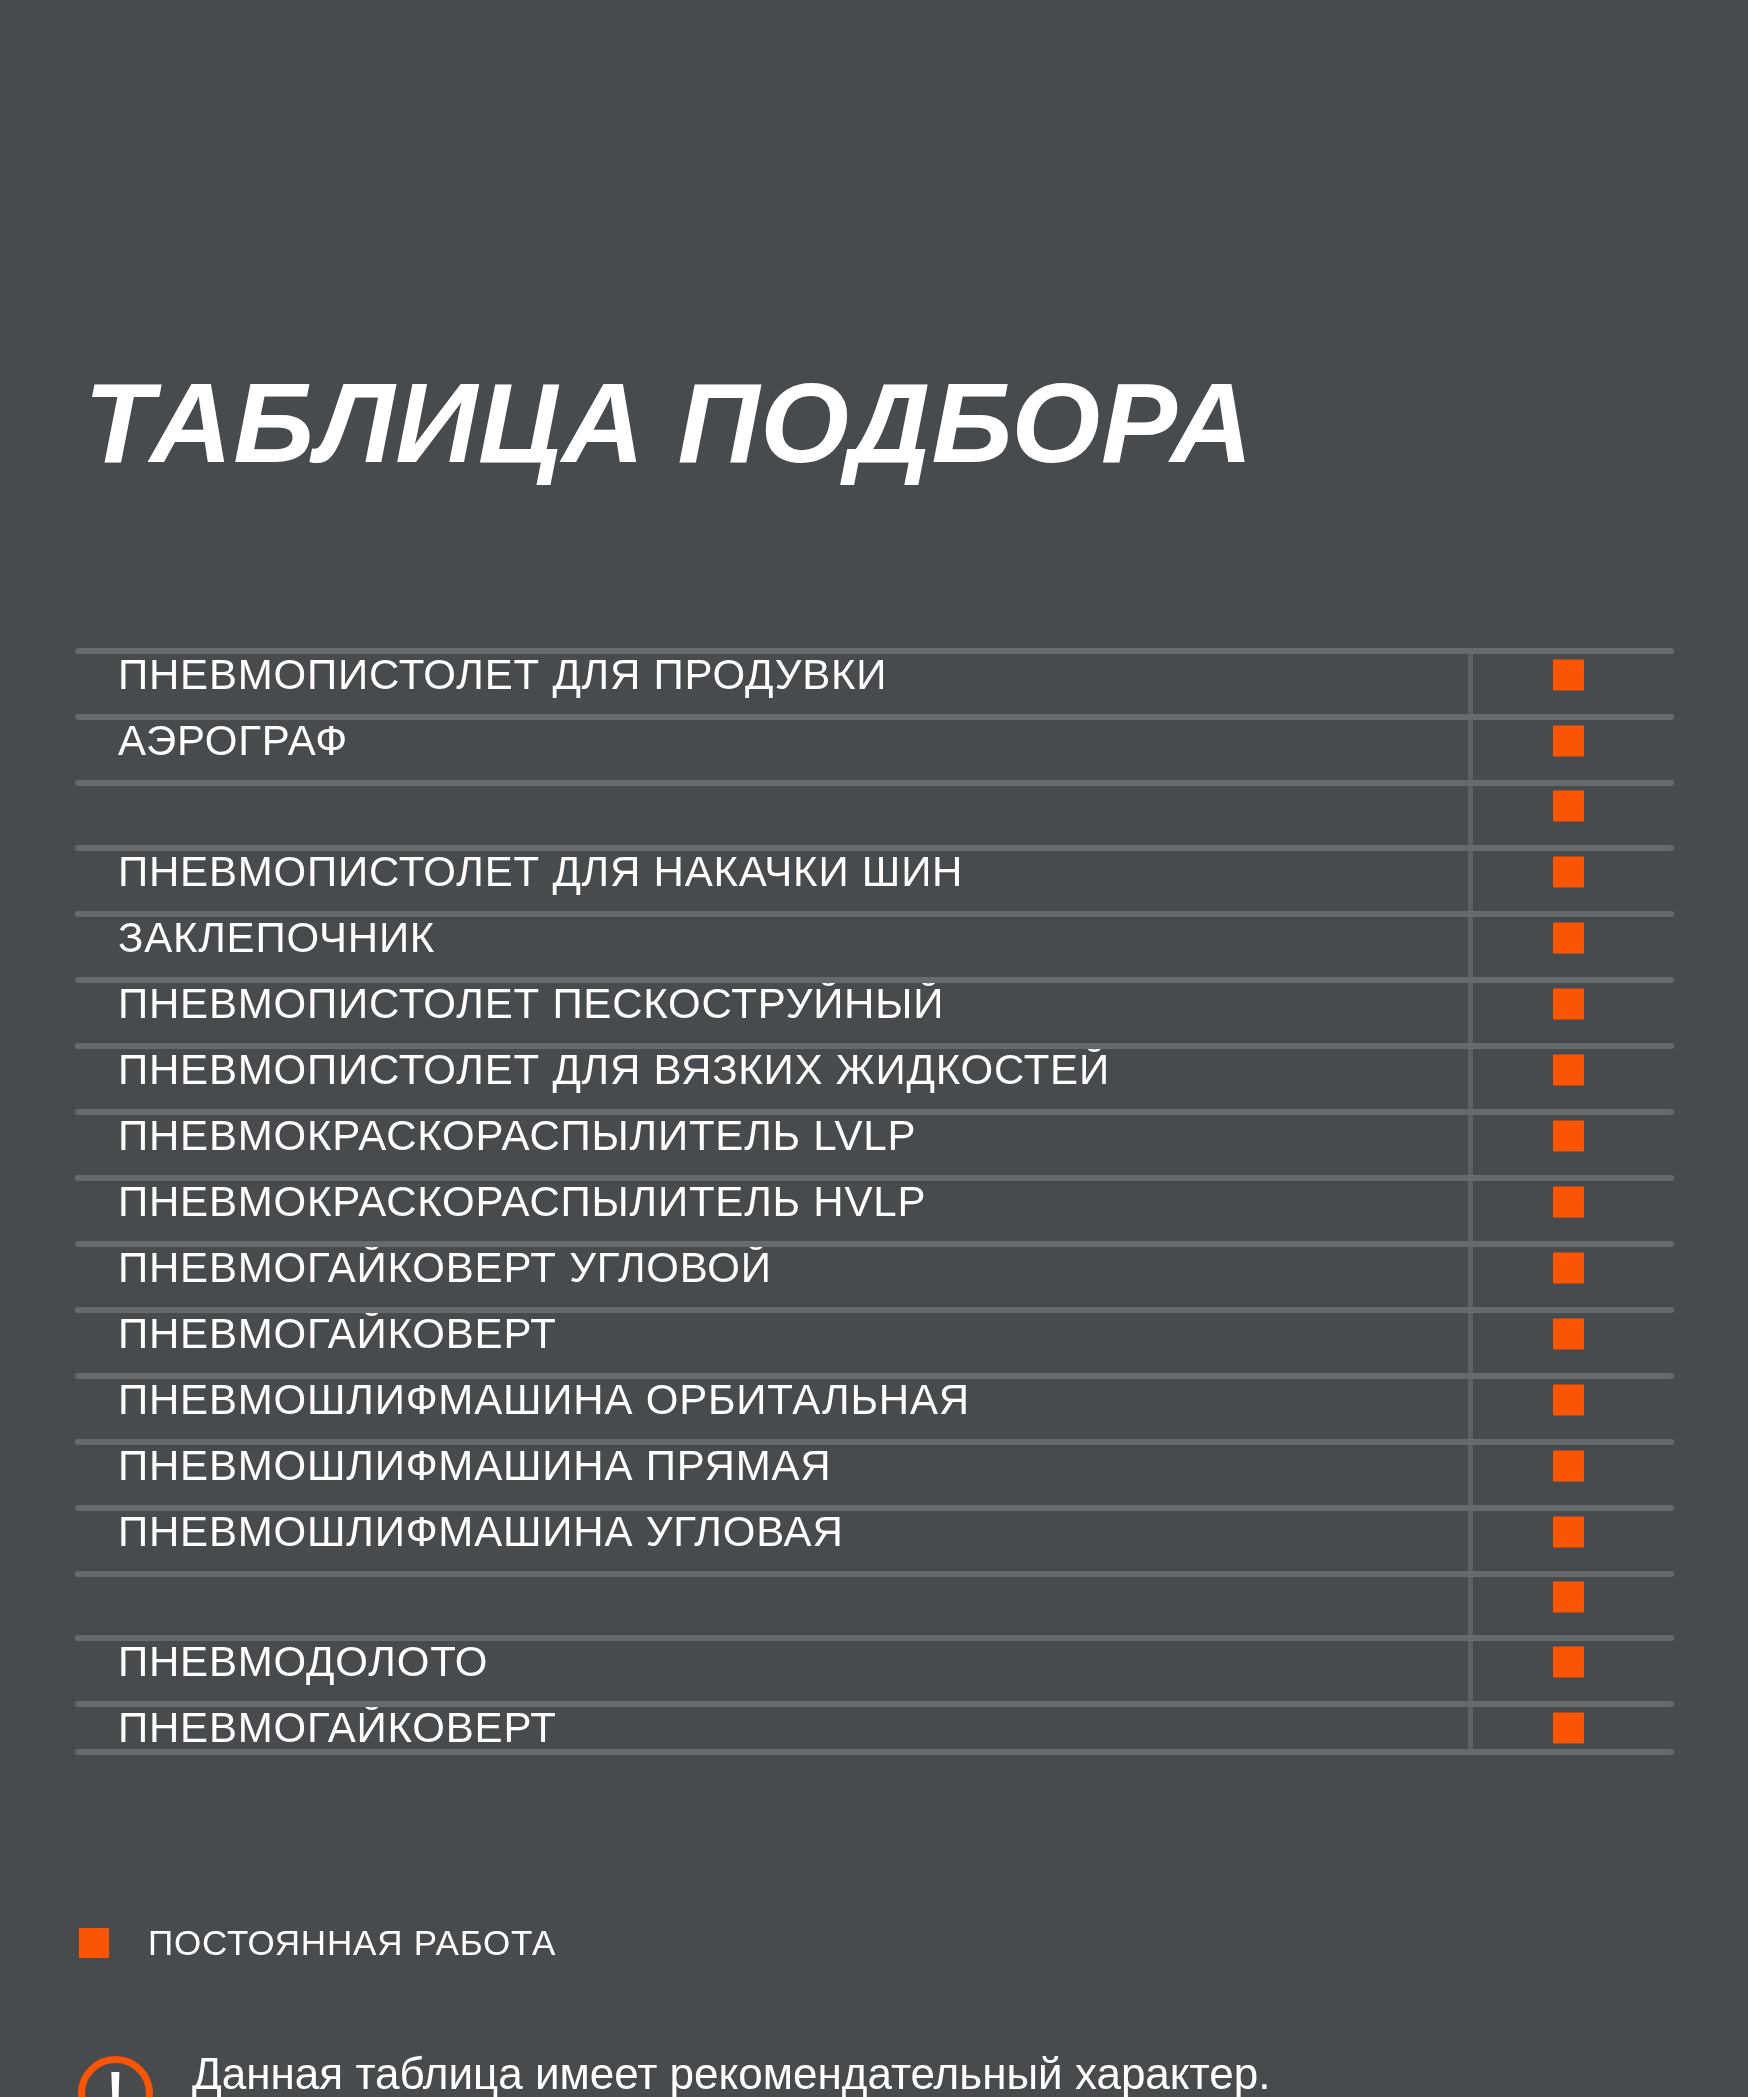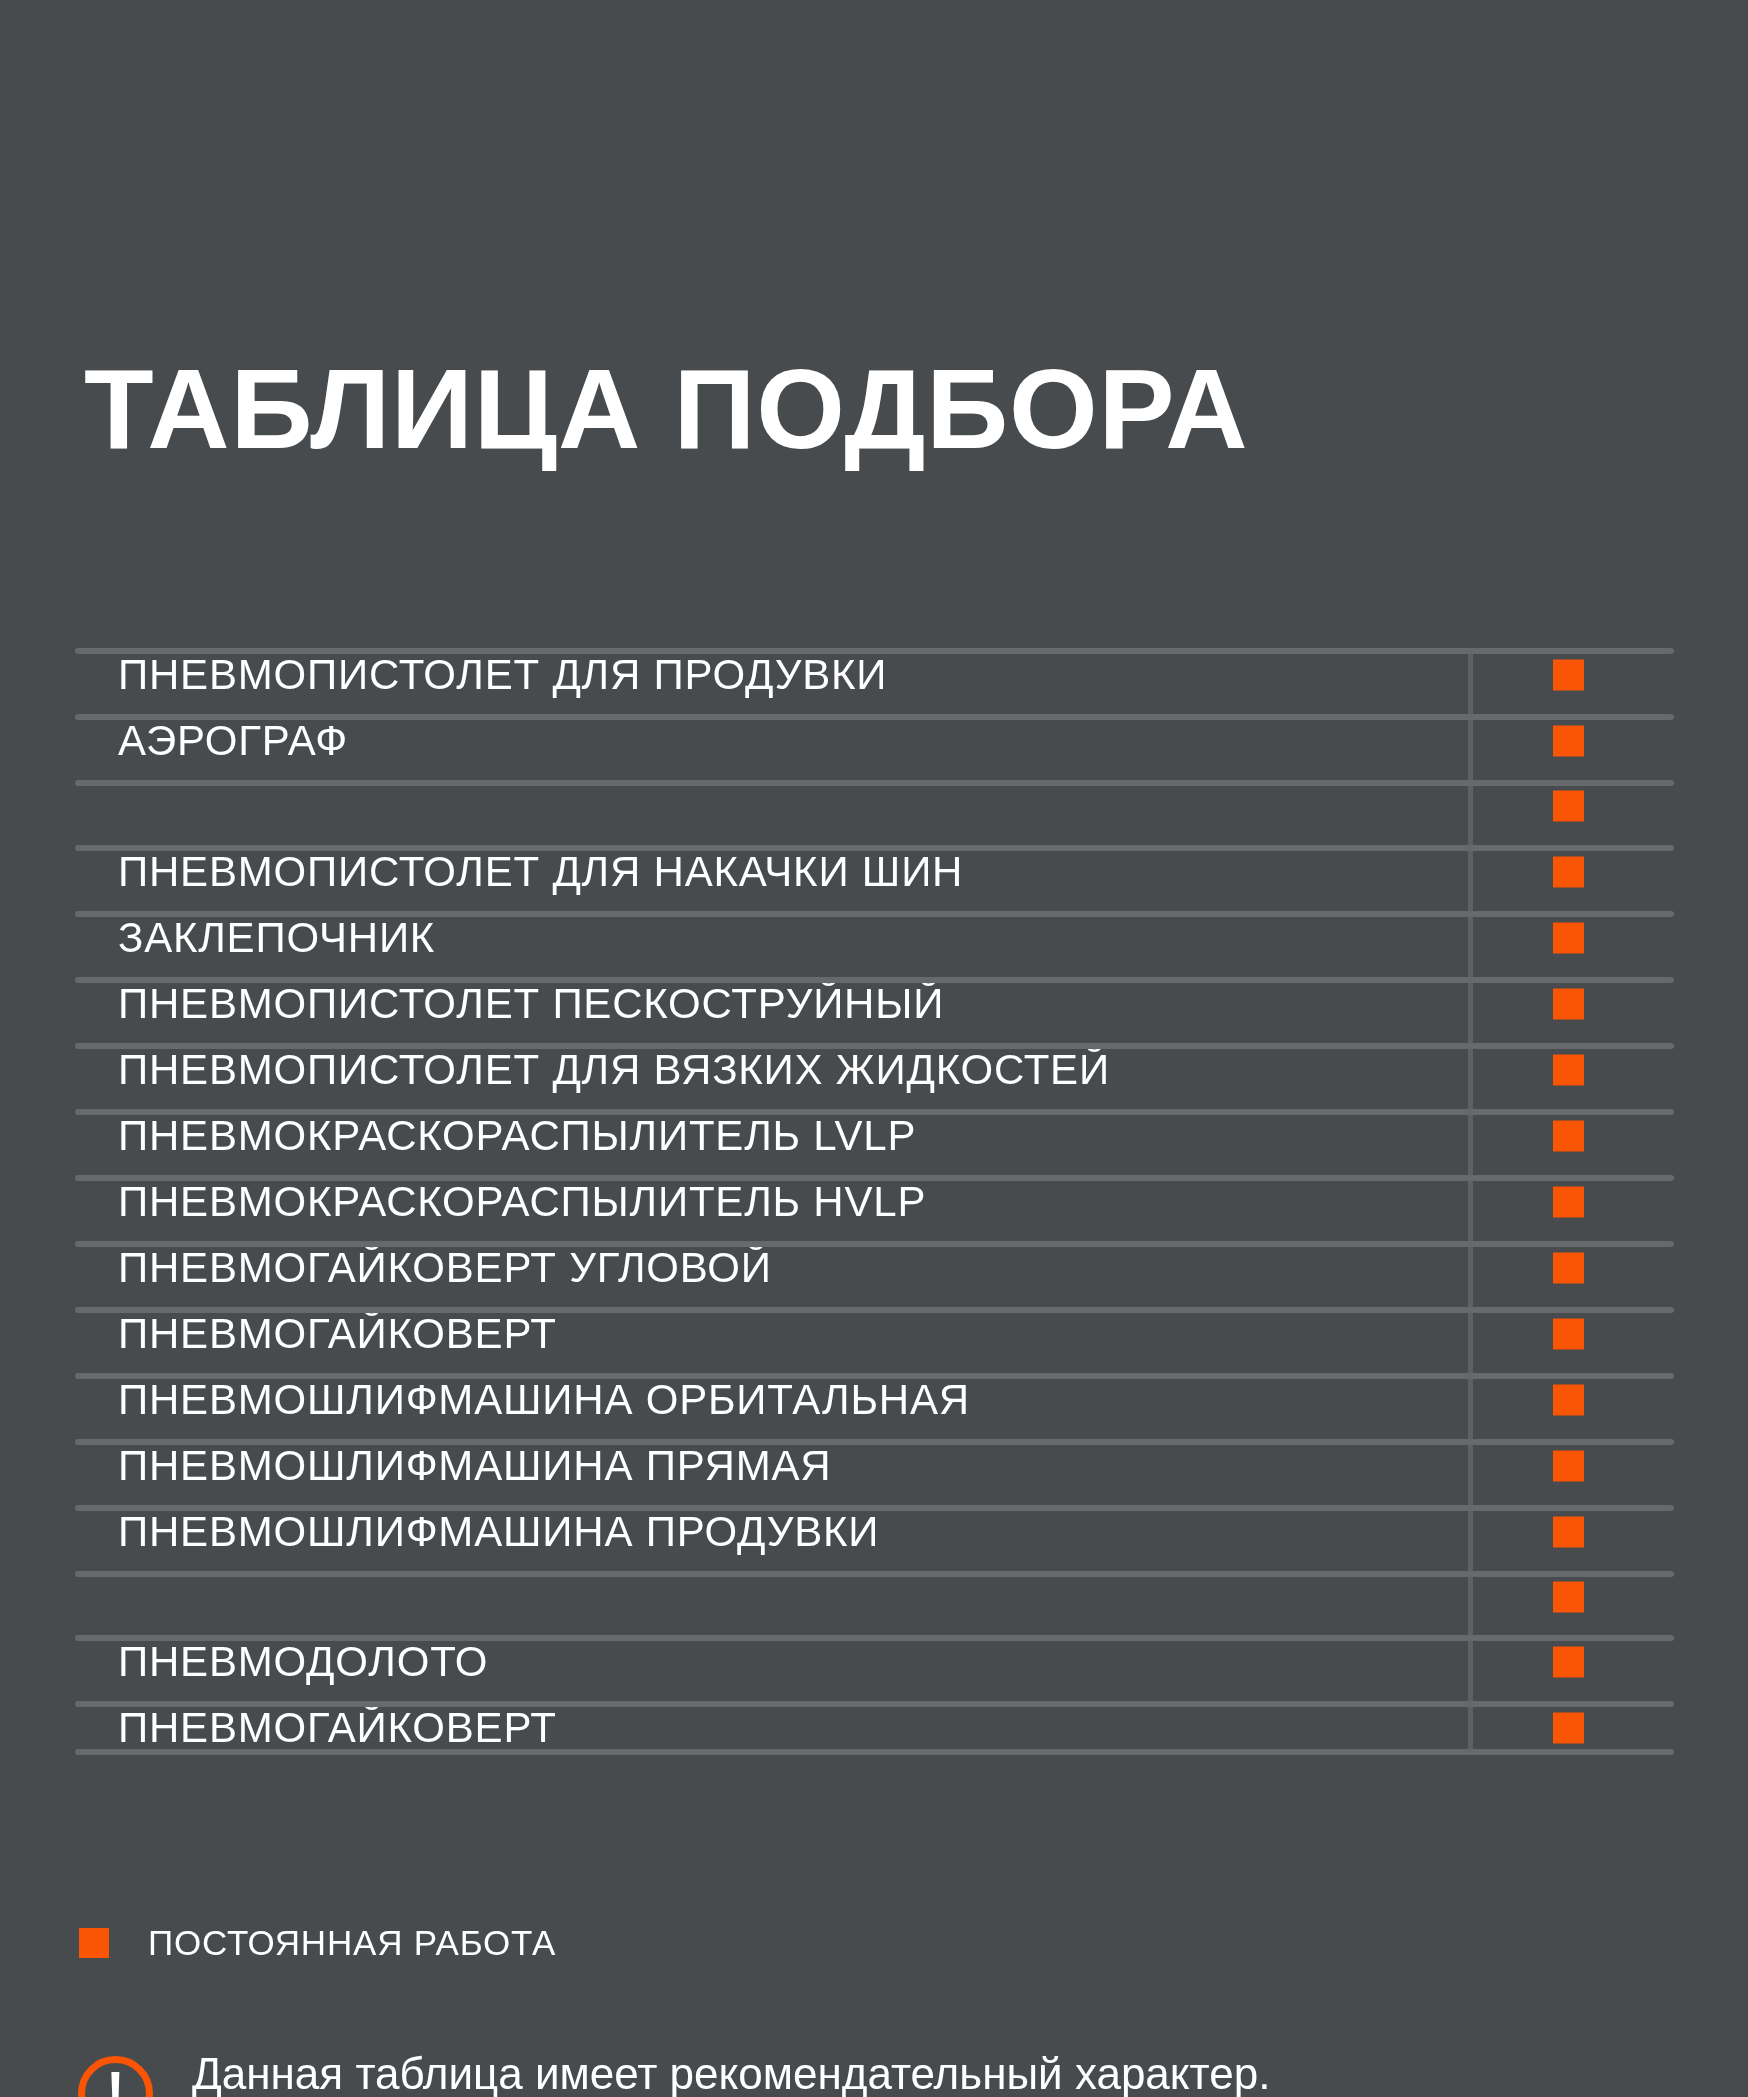--- a/index.html
+++ b/index.html
@@ -13,27 +13,28 @@
     overflow: hidden;
     background: #474B4E;
     font-family: "Liberation Sans", sans-serif;
     color: #FFFFFF;
   }
 
   
   .title {
     position: absolute;
     left: 84px;
-    top: 335px;
+    top: 349px;
     font-size: 114px;
     line-height: 148px;
     font-weight: bold;
     letter-spacing: 0.8px;
     color: #FFFFFF;
     white-space: nowrap;
+    font-style: italic;
   }
 
   
   .tool-table {
     position: absolute;
     left: 75px;
     top: 651px;
     width: 1599px;
     height: 1101px;
     display: flex;
@@ -203,21 +204,21 @@
   </div>
   <div class="tool-row">
     <span class="row-label">ПНЕВМОШЛИФМАШИНА ОРБИТАЛЬНАЯ</span>
     <span class="marker"></span>
   </div>
   <div class="tool-row">
     <span class="row-label">ПНЕВМОШЛИФМАШИНА ПРЯМАЯ</span>
     <span class="marker"></span>
   </div>
   <div class="tool-row">
-    <span class="row-label">ПНЕВМОШЛИФМАШИНА ПРОДУВКИ</span>
+    <span class="row-label">ПНЕВМОШЛИФМАШИНА УГЛОВАЯ</span>
     <span class="marker"></span>
   </div>
   <div class="tool-row">
     <span class="marker"></span>
   </div>
   <div class="tool-row">
     <span class="row-label">ПНЕВМОДОЛОТО</span>
     <span class="marker"></span>
   </div>
   <div class="tool-row">

